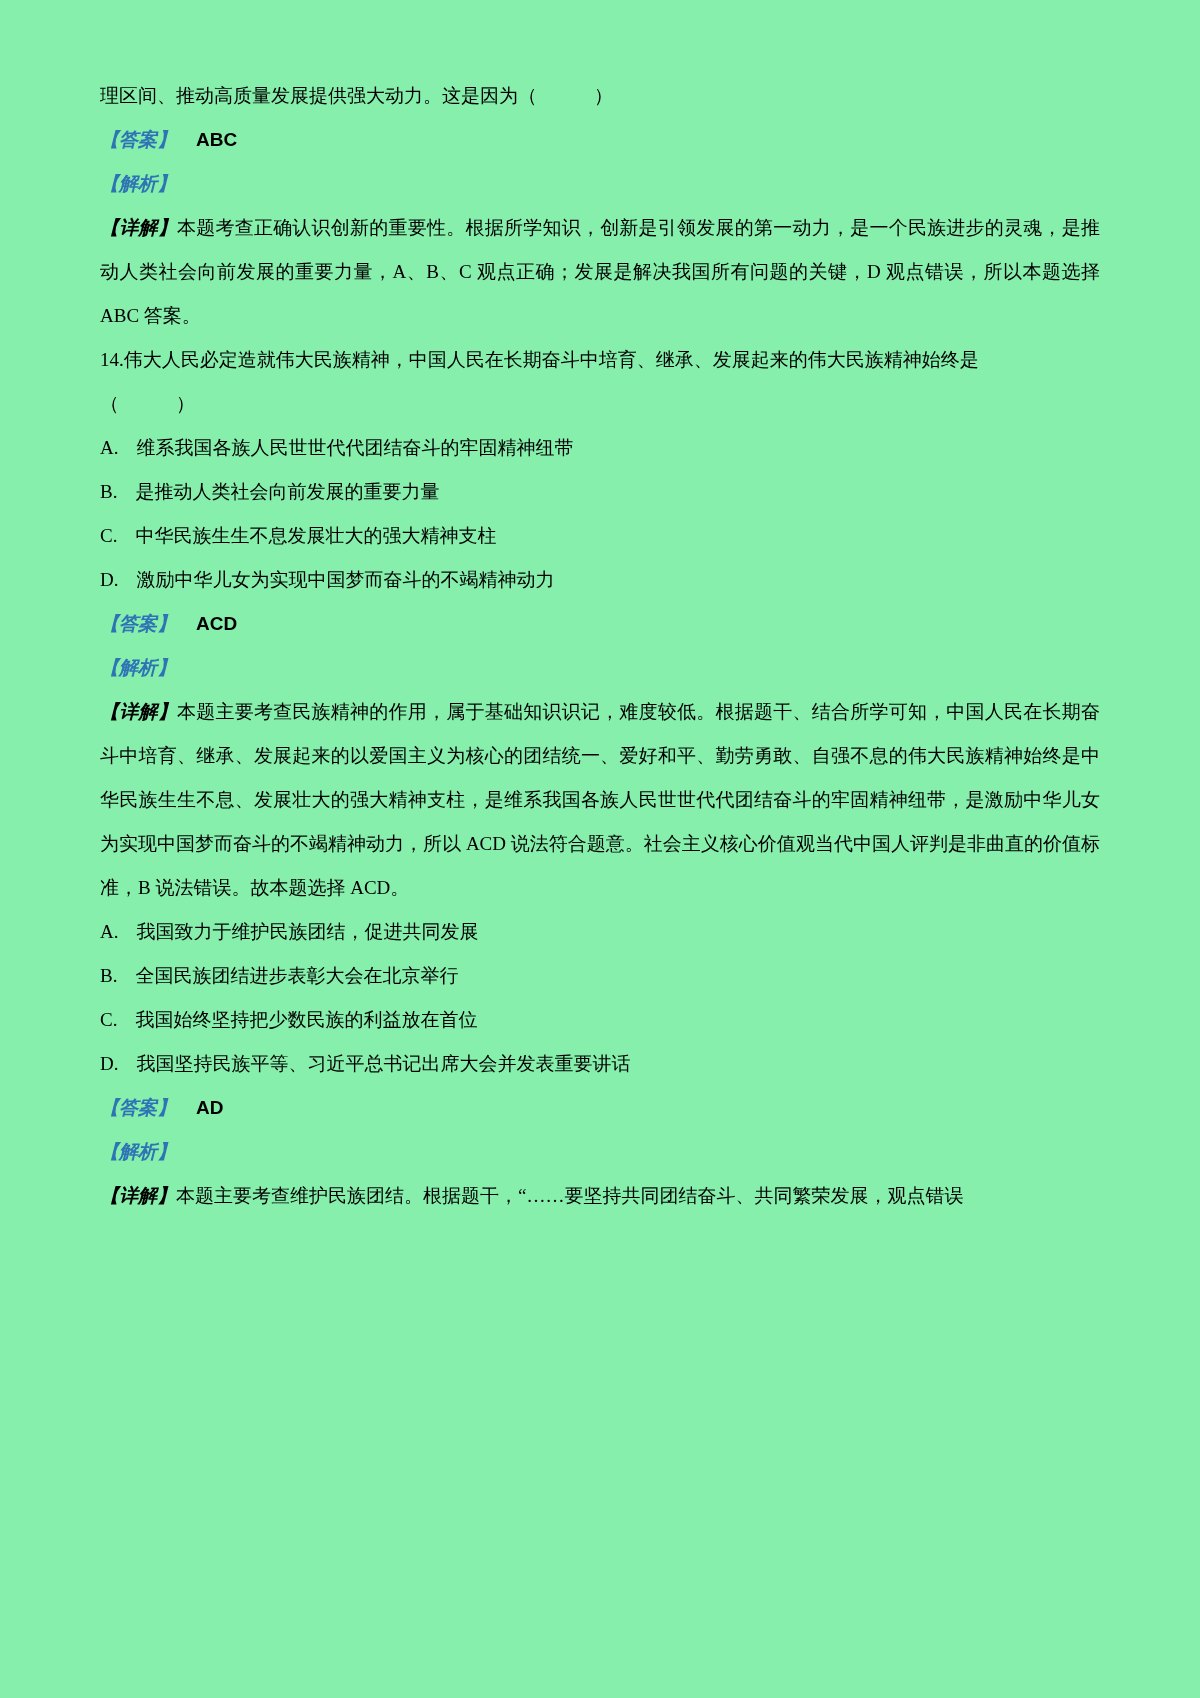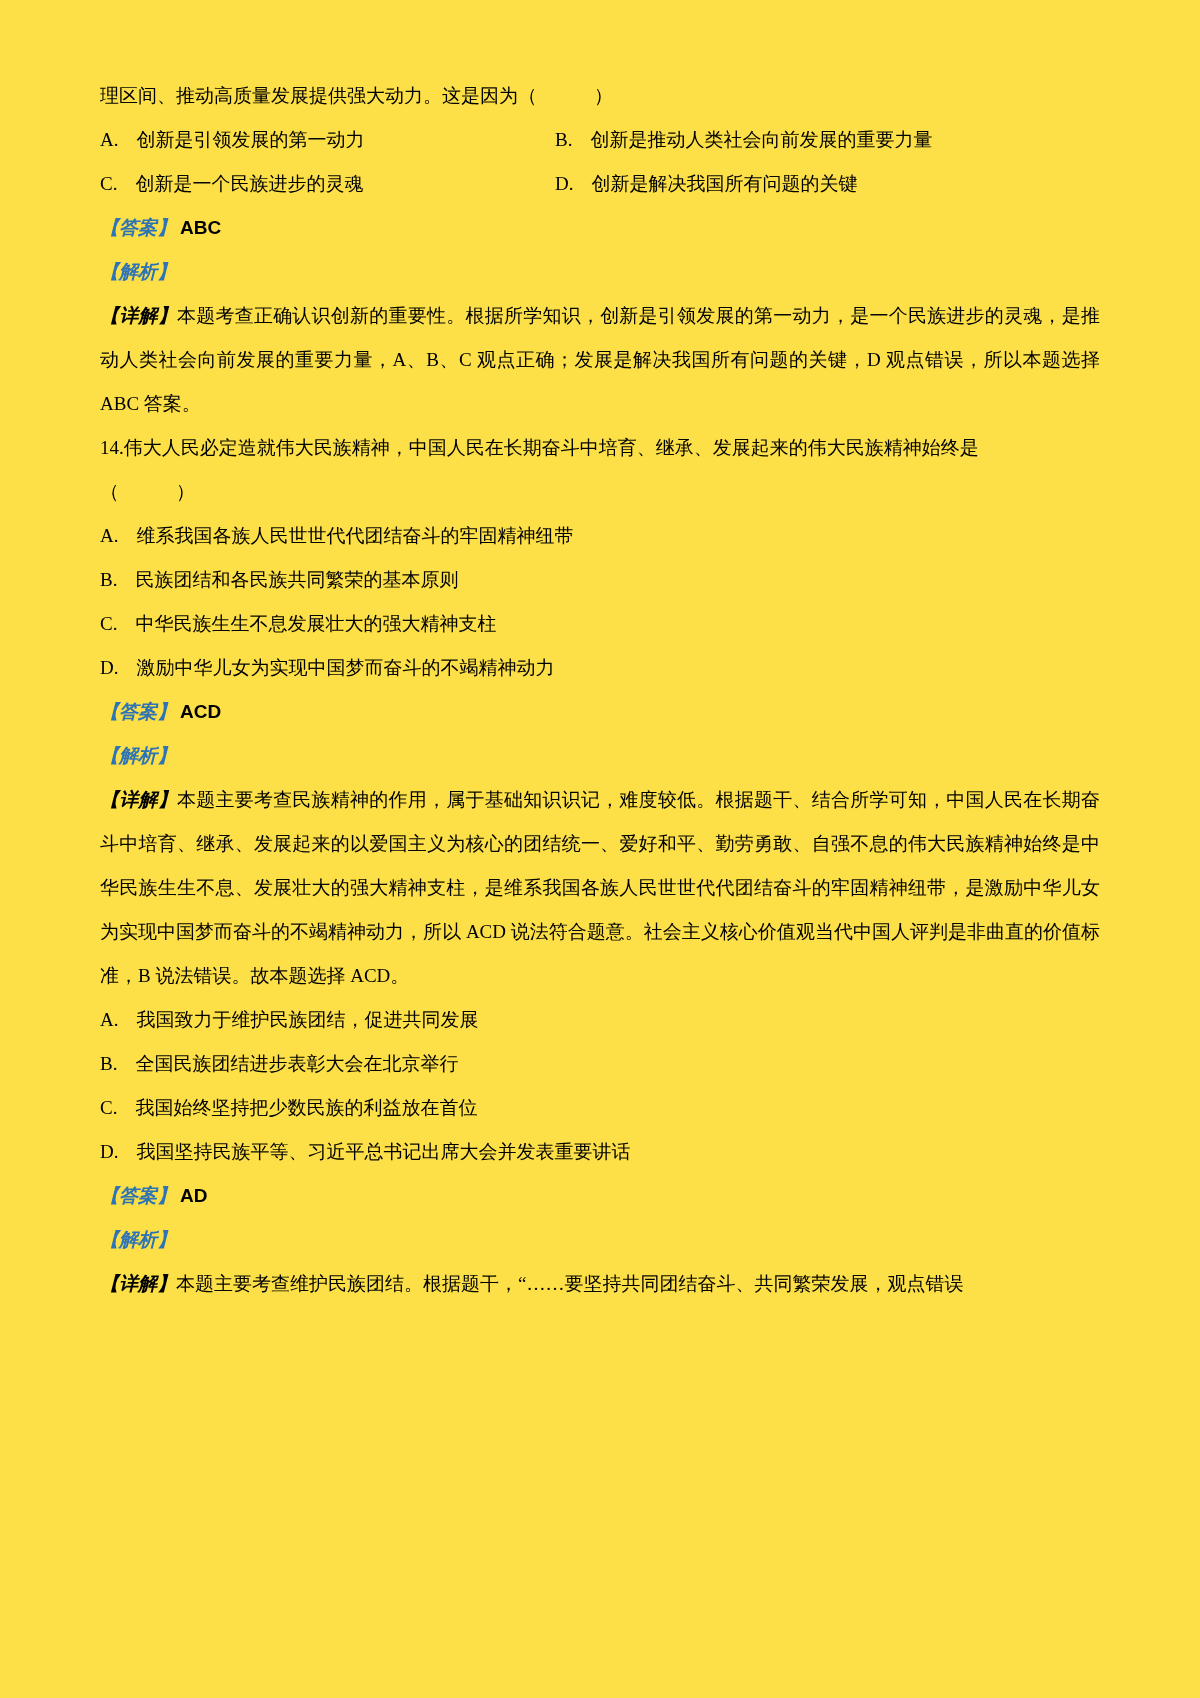--- a/index.html
+++ b/index.html
@@ -1,66 +1,60 @@
 <!DOCTYPE html>
 <html><head>
 <meta charset="utf-8">
 <style>
   html, body { margin: 0; padding: 0; background: #ffffff; }
   .page {
     width: 1200px;
     height: 1698px;
     box-sizing: border-box;
     padding: 74px 100px 0 100px;
-    background: #fde047;
+    background: #86efac;
     color: #000000;
     font-family: "Liberation Serif", "DejaVu Serif", serif;
     font-size: 19px;
     overflow: hidden;
   }
   p { margin: 0; line-height: 44px; }
   .para { text-align: justify; text-justify: inter-ideograph; }
   .stem { white-space: pre-wrap; }
   .tag { font-weight: bold; font-style: italic; }
   .blue { color: #2e74b5; }
   .ans {
     font-weight: bold;
     font-family: "Liberation Sans", sans-serif;
-    margin-left: 4px;
+    margin-left: 20px;
   }
   .opt-label { margin-right: 18px; }
   .opt-grid {
     display: grid;
     grid-template-columns: 455px 1fr;
   }
   .opt { white-space: pre-wrap; }
 </style>
 </head>
 <body>
 
 <div class="page">
 
   <p class="stem">理区间、推动高质量发展提供强大动力。这是因为（　　　）</p>
 
-  <div class="opt-grid">
-    <p class="opt"><span class="opt-label">A.</span><span>创新是引领发展的第一动力</span></p>
-    <p class="opt"><span class="opt-label">B.</span><span>创新是推动人类社会向前发展的重要力量</span></p>
-    <p class="opt"><span class="opt-label">C.</span><span>创新是一个民族进步的灵魂</span></p>
-    <p class="opt"><span class="opt-label">D.</span><span>创新是解决我国所有问题的关键</span></p>
-  </div>
 
   <p><span class="tag blue">【答案】</span><span class="ans">ABC</span></p>
   <p><span class="tag blue">【解析】</span></p>
   <p class="para"><span class="tag">【详解】</span><span>本题考查正确认识创新的重要性。根据所学知识，创新是引领发展的第一动力，是一个民族进步的灵魂，是推动人类社会向前发展的重要力量，A、B、C 观点正确；发展是解决我国所有问题的关键，D 观点错误，所以本题选择 ABC 答案。</span></p>
 
   <p class="stem">14.伟大人民必定造就伟大民族精神，中国人民在长期奋斗中培育、继承、发展起来的伟大民族精神始终是</p>
   <p class="stem">（　　　）</p>
 
   <p class="opt"><span class="opt-label">A.</span><span>维系我国各族人民世世代代团结奋斗的牢固精神纽带</span></p>
-  <p class="opt"><span class="opt-label">B.</span><span>民族团结和各民族共同繁荣的基本原则</span></p>
+  <p class="opt"><span class="opt-label">B.</span><span>是推动人类社会向前发展的重要力量</span></p>
   <p class="opt"><span class="opt-label">C.</span><span>中华民族生生不息发展壮大的强大精神支柱</span></p>
   <p class="opt"><span class="opt-label">D.</span><span>激励中华儿女为实现中国梦而奋斗的不竭精神动力</span></p>
 
   <p><span class="tag blue">【答案】</span><span class="ans">ACD</span></p>
   <p><span class="tag blue">【解析】</span></p>
   <p class="para"><span class="tag">【详解】</span><span>本题主要考查民族精神的作用，属于基础知识识记，难度较低。根据题干、结合所学可知，中国人民在长期奋斗中培育、继承、发展起来的以爱国主义为核心的团结统一、爱好和平、勤劳勇敢、自强不息的伟大民族精神始终是中华民族生生不息、发展壮大的强大精神支柱，是维系我国各族人民世世代代团结奋斗的牢固精神纽带，是激励中华儿女为实现中国梦而奋斗的不竭精神动力，所以 ACD 说法符合题意。社会主义核心价值观当代中国人评判是非曲直的价值标准，B 说法错误。故本题选择 ACD。</span></p>
 
 
   <p class="opt"><span class="opt-label">A.</span><span>我国致力于维护民族团结，促进共同发展</span></p>
   <p class="opt"><span class="opt-label">B.</span><span>全国民族团结进步表彰大会在北京举行</span></p>

